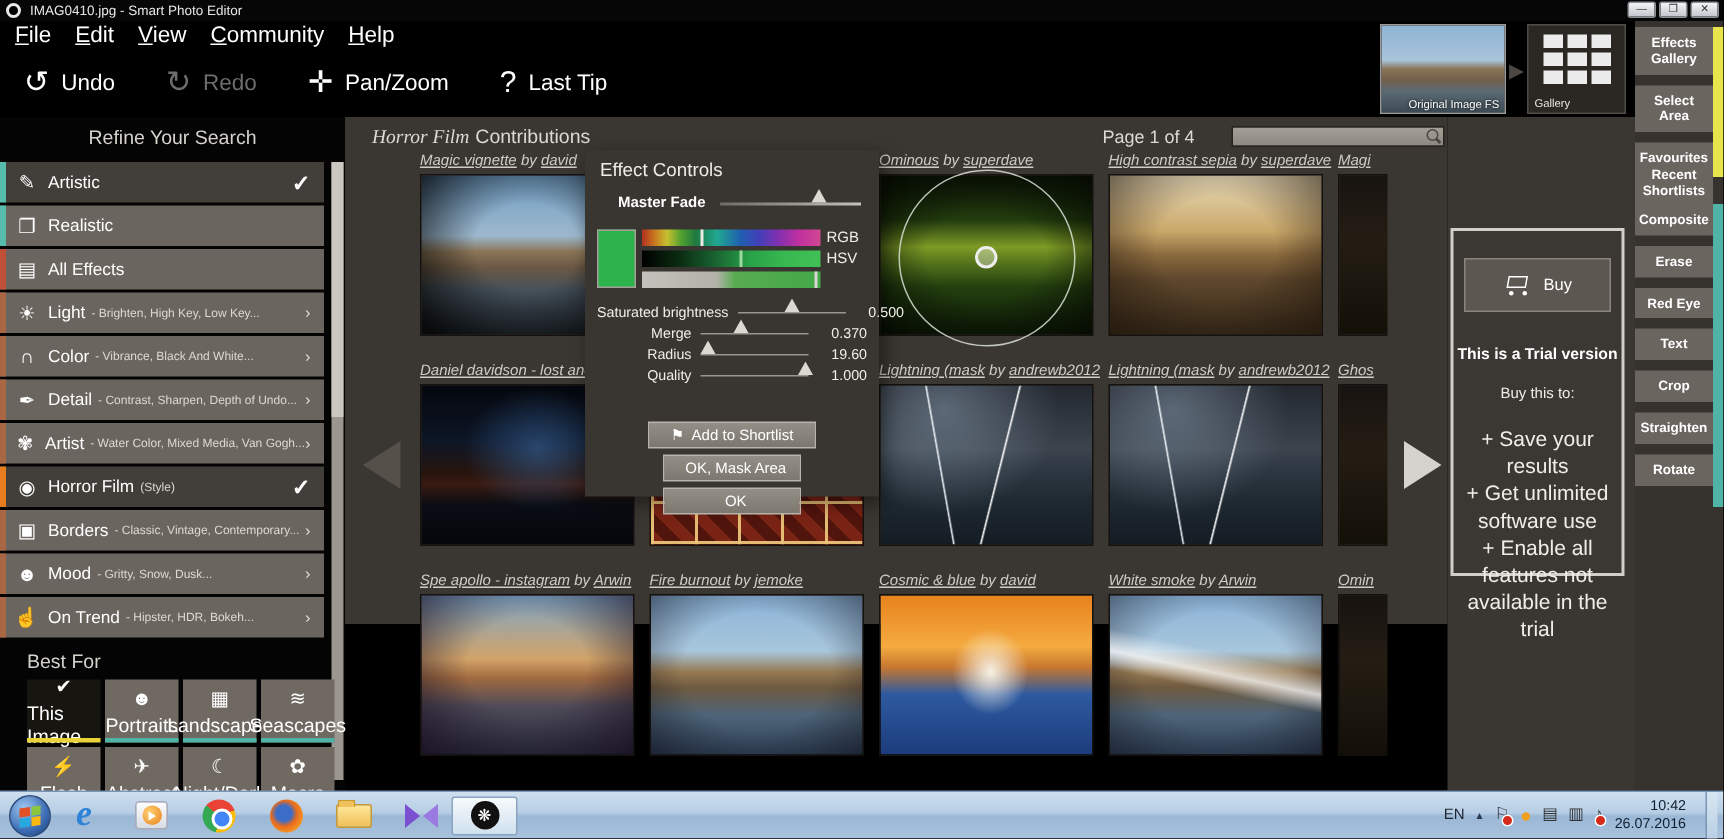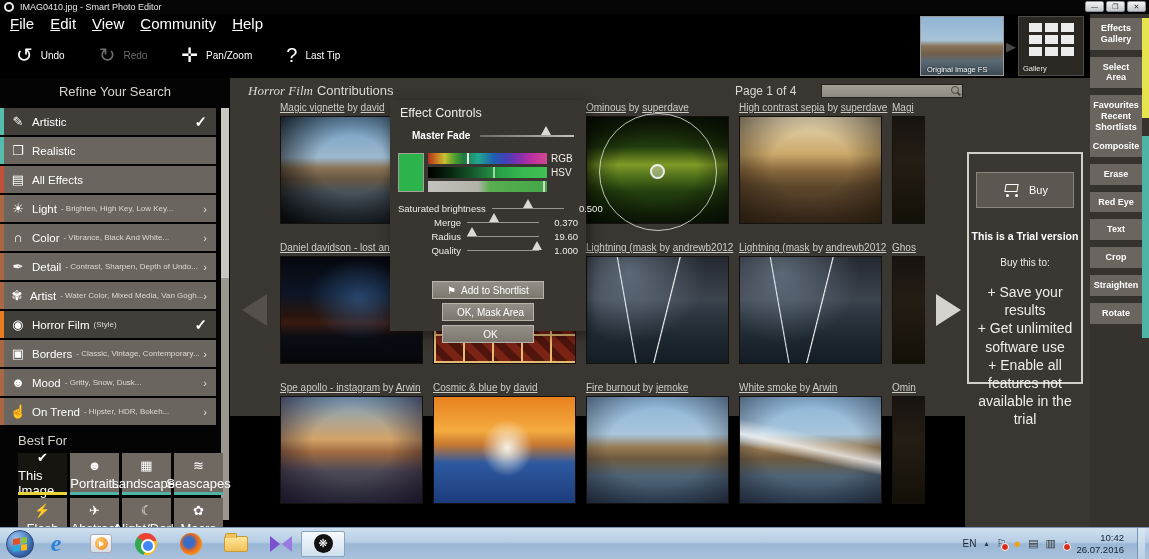--- a/index.html
+++ b/index.html
@@ -13,28 +13,28 @@
   #wincontrols { position:absolute; right:3px; top:1px; display:flex; gap:2px; z-index:20; }
   .winbtn { width:19px; height:11px; background:linear-gradient(#f4f4f4,#c2c6cc); border:1px solid #8a8f96; border-radius:2px; font-size:7px; color:#333; display:flex; align-items:center; justify-content:center; line-height:1; }
 
   #menubar { position:absolute; left:0; top:14px; width:1149px; height:18px; background:#000; display:flex; align-items:center; gap:16px; padding-left:10px; }
   .menu-item { display:inline-block; font-size:15px; color:#fff; }
   .menu-item::first-letter { text-decoration:underline; }
 
   #toolbar { position:absolute; left:0; top:32px; width:1149px; height:46px; background:#000; display:flex; align-items:center; gap:34px; padding-left:16px; }
   .tool-btn { display:flex; align-items:center; gap:8px; }
   .tool-glyph { font-size:20px; color:#fff; line-height:1; }
-  .tool-label { font-size:10px; color:#fff; }
+  .tool-label { font-size:15px; color:#fff; }
   .tool-btn.disabled .tool-glyph, .tool-btn.disabled .tool-label { color:#6d6d6d; }
 
   
   #topthumbs { position:absolute; left:920px; top:15px; width:170px; height:62px; display:flex; align-items:center; z-index:5; }
   .orig-box { position:relative; width:84px; height:60px; border:1px solid #9a9a9a; background:
       linear-gradient(180deg,#8fb4d4 0%,#a8c4da 40%,#8a7458 50%,#74604a 62%,#5a6a74 76%,#3c4a54 100%); }
-  .orig-label { position:absolute; left:4px; right:0; bottom:1px; font-size:7.5px; color:#fff; text-shadow:0 0 2px #000; padding-left:2px; }
+  .orig-label { position:absolute; left:16px; right:0; bottom:1px; font-size:7.5px; color:#fff; text-shadow:0 0 2px #000; padding-left:2px; }
   .thumb-arrow { color:#4a4744; font-size:13px; margin:0 2px; }
   .gal-box { position:relative; width:66px; height:60px; background:#2b2723; border:1px solid #504c47; padding:6px 0 0 10px; }
   .mini-grid { display:grid; grid-template-columns:repeat(3,13px); grid-auto-rows:9px; gap:3px; }
   .mini-grid span { background:#ececec; }
   .gal-label { position:absolute; left:4px; bottom:2px; font-size:7.5px; color:#e8e8e8; }
 
   
   #sidebar { position:absolute; left:0; top:78px; width:230px; height:449px; background:#040404; }
   .refine-header { height:28px; line-height:28px; text-align:center; color:#d6d3cd; font-size:13px; }
   .side-list { padding:2px 14px 0 0; }
@@ -64,21 +64,21 @@
   #gallery { position:absolute; left:230px; top:78px; width:735px; height:338px; background:#3a3631; }
   .g-title { position:absolute; left:18px; top:5px; font-size:13px; color:#dcd9d3; }
   .g-title em { font-family:"Liberation Serif",serif; font-style:italic; margin-right:4px; }
   .g-page { position:absolute; left:505px; top:6px; font-size:12px; color:#dcd9d3; }
   .g-search { position:absolute; right:2px; top:6px; width:142px; height:14px; background:linear-gradient(#a39e96,#8d8880); border:1px solid #26231f; display:flex; align-items:center; }
   .g-search input { flex:1; height:100%; background:transparent; border:none; outline:none; font-size:9px; color:#222; padding:0 2px; }
   .mag { position:relative; width:12px; height:12px; margin-right:1px; }
   .mag::before { content:""; position:absolute; left:2px; top:1px; width:6px; height:6px; border:1.5px solid #4a463f; border-radius:50%; }
   .mag::after { content:""; position:absolute; left:8px; top:8px; width:4px; height:1.5px; background:#4a463f; transform:rotate(45deg); }
   .g-viewport { position:absolute; left:50px; top:24px; width:645px; height:421px; overflow:hidden; }
-  .ggrid { position:absolute; inset:0; }
+  .ggrid { position:absolute; inset:0;font-style:italic; }
   .gitem { position:absolute; width:143px; top:0; }
   .ggrid > .gitem:nth-of-type(5n+1){ left:0; } .ggrid > .gitem:nth-of-type(5n+2){ left:153px; }
   .ggrid > .gitem:nth-of-type(5n+3){ left:306px; } .ggrid > .gitem:nth-of-type(5n+4){ left:459px; }
   .ggrid > .gitem:nth-of-type(5n){ left:612px; }
   .ggrid > .gitem:nth-of-type(n+6){ top:140px; } .ggrid > .gitem:nth-of-type(n+11){ top:280px; }
   .glabel { height:14px; font-size:10px; color:#cfccc6; white-space:nowrap; }
   .glabel .t, .glabel .a { text-decoration:underline; }
   .gthumb { height:108px; border:1px solid #14110e; background:#1a1713; }
   .th-magic { background:radial-gradient(ellipse at 50% 45%, rgba(0,0,0,0) 35%, rgba(0,0,0,.85) 95%),linear-gradient(180deg,#6f9cc2 0%,#9cb8ce 38%,#8a7456 48%,#6a5844 58%,#46525c 72%,#2c363e 100%); }
   .th-ominous { background:radial-gradient(ellipse at 50% 50%, rgba(20,40,5,0) 40%, rgba(5,10,2,.9) 100%),linear-gradient(180deg,#0c1405 0%,#223c0e 28%,#7e9b26 45%,#55741c 55%,#24400f 70%,#0e1c06 100%); }
@@ -509,34 +509,34 @@
           <div class="glabel">
             <span class="t">Spe apollo - instagram</span>
             <span class="by">by</span>
             <span class="a">Arwin</span>
           </div>
           <div class="gthumb th-apollo"></div>
         </div>
 
         <div class="gitem">
           <div class="glabel">
+            <span class="t">Fire burnout</span>
+            <span class="by">by</span>
+            <span class="a">jemoke</span>
+          </div>
+          <div class="gthumb th-fire"></div>
+        </div>
+
+        <div class="gitem">
+          <div class="glabel">
             <span class="t">Cosmic &amp; blue</span>
             <span class="by">by</span>
             <span class="a">david</span>
           </div>
           <div class="gthumb th-cosmic"></div>
-        </div>
-
-        <div class="gitem">
-          <div class="glabel">
-            <span class="t">Fire burnout</span>
-            <span class="by">by</span>
-            <span class="a">jemoke</span>
-          </div>
-          <div class="gthumb th-fire"></div>
         </div>
 
         <div class="gitem">
           <div class="glabel">
             <span class="t">White smoke</span>
             <span class="by">by</span>
             <span class="a">Arwin</span>
           </div>
           <div class="gthumb th-smoke"></div>
         </div>

